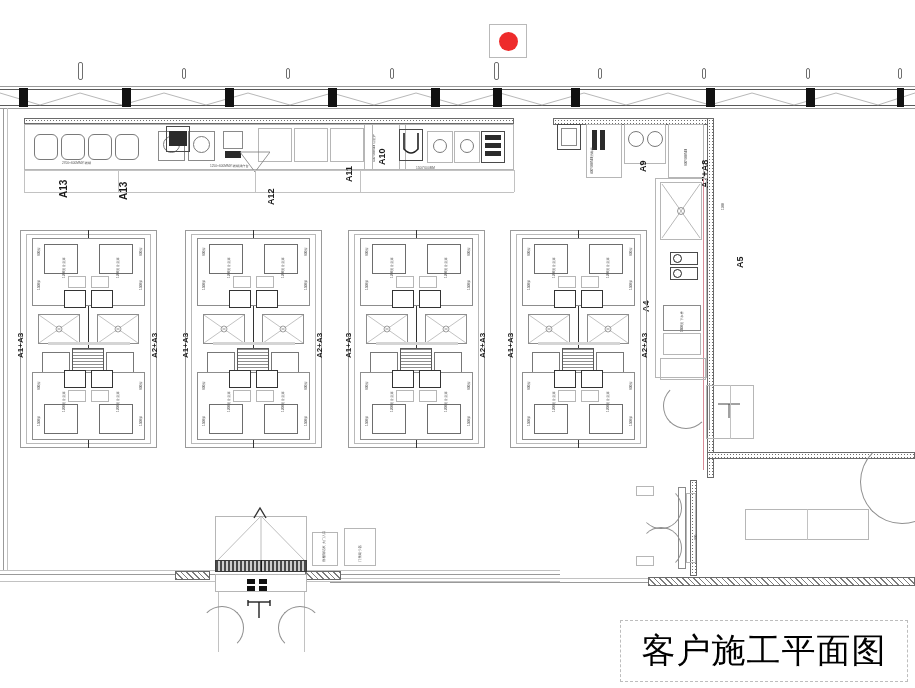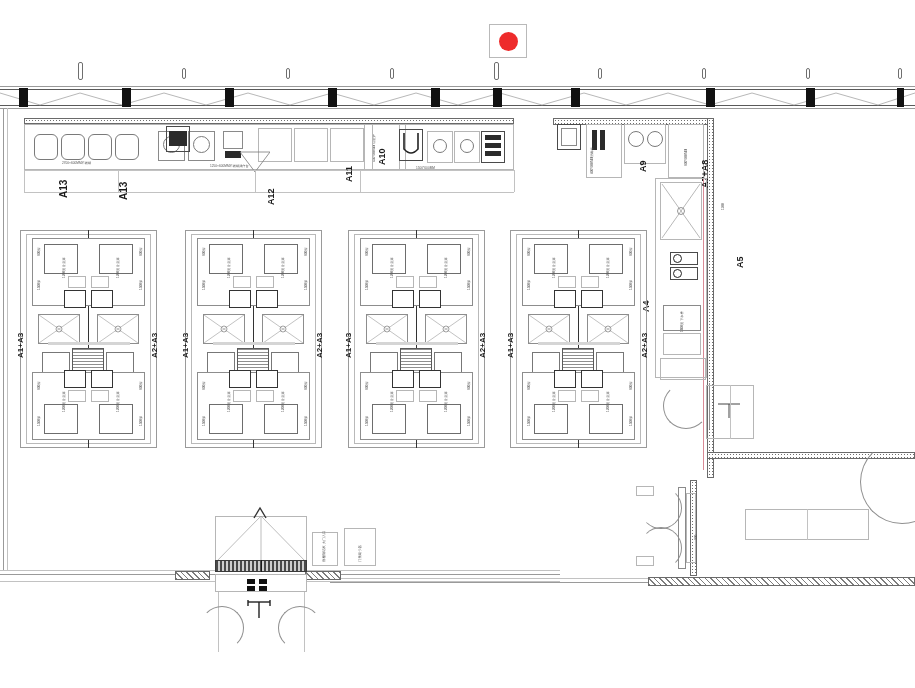--- a/index.html
+++ b/index.html
@@ -513,14 +513,17 @@
   <div class="arc tl" style="left:278px;top:606px;width:44px;height:44px;"></div>
 
   <div class="box lt fillw" style="left:312px;top:532px;width:26px;height:34px;"></div>
   <div class="tiny tinyv" style="left:322px;top:562px;font-size:3.4px;">雨棚钢结构 大门入口</div>
   <div class="box lt fillw" style="left:344px;top:528px;width:32px;height:38px;"></div>
   <div class="tiny tinyv" style="left:358px;top:562px;font-size:3.4px;">门禁刷卡器</div>
 
   <div class="box lt" style="left:636px;top:486px;width:18px;height:10px;"></div>
   <div class="box lt" style="left:636px;top:556px;width:18px;height:10px;"></div>
 
+  <div id="title-plate">
+    <span class="t">客户施工平面图</span>
+  </div>
 
 </div>
 
 </body></html>

